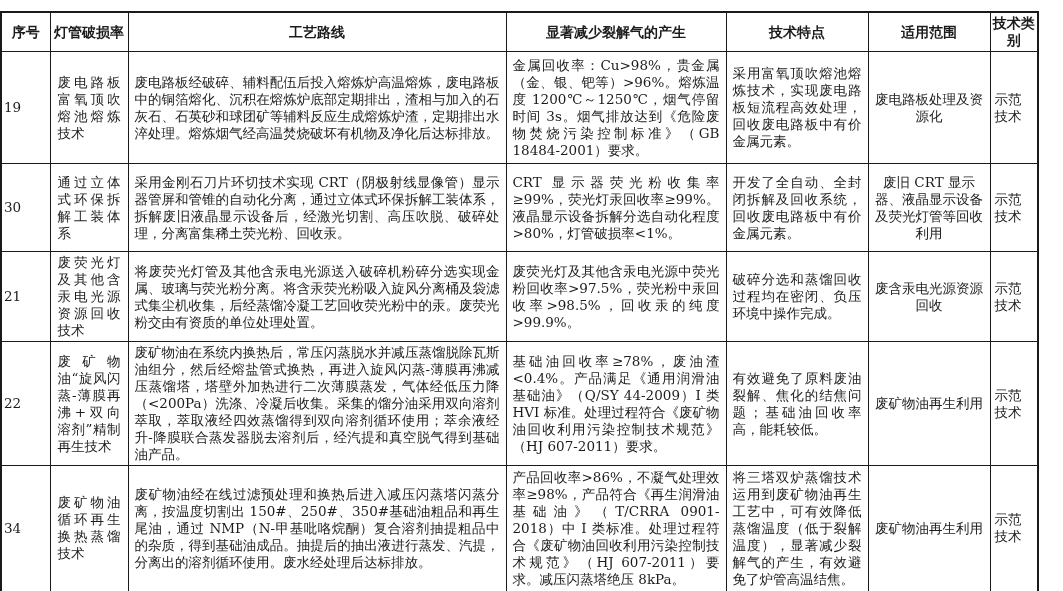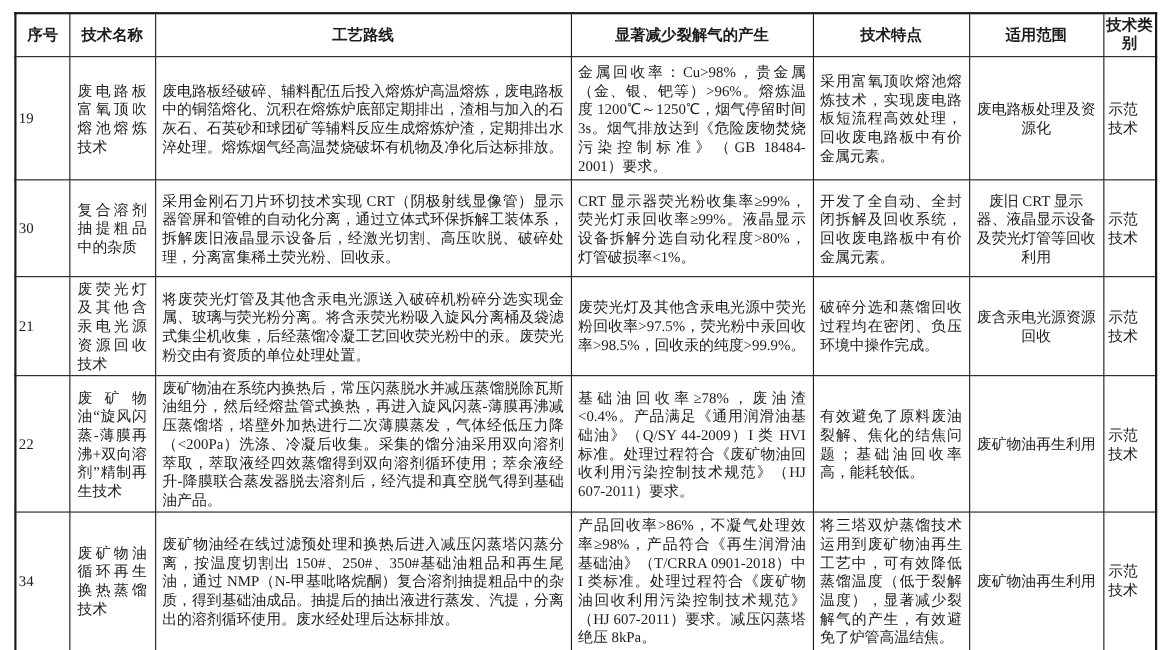--- a/index.html
+++ b/index.html
@@ -10,23 +10,21 @@
     background: #ffffff;
     overflow: hidden;
     font-family: "DejaVu Serif", "Liberation Serif", serif;
     color: #1c1c1c;
   }
   .page {
     position: relative;
     width: 959px;
     height: 591px;
     padding-top: 11px;
-    padding-left: 13px;
     box-sizing: border-box;
-    font-family: Liberation Serif, serif;
   }
   table.tech-table {
     border-collapse: collapse;
     table-layout: fixed;
     width: 1037px;
     border: 2px solid #1a1a1a;
   }
   .tech-table th, .tech-table td {
     border: 1px solid #1a1a1a;
     font-size: 13.5px;
@@ -73,41 +71,41 @@
         <col class="c-name">
         <col class="c-process">
         <col class="c-indicators">
         <col class="c-features">
         <col class="c-scope">
         <col class="c-category">
     </colgroup>
     <thead>
       <tr>
         <th>序号</th>
-        <th>技术名称</th>
+        <th>灯管破损率</th>
         <th>工艺路线</th>
         <th>显著减少裂解气的产生</th>
         <th>技术特点</th>
         <th>适用范围</th>
         <th>技术类别</th>
       </tr>
     </thead>
     <tbody>
       <tr class="r19">
         <td class="no">19</td>
         <td class="name">废电路板富氧顶吹熔池熔炼技术</td>
         <td class="process">废电路板经破碎、辅料配伍后投入熔炼炉高温熔炼，废电路板中的铜箔熔化、沉积在熔炼炉底部定期排出，渣相与加入的石灰石、石英砂和球团矿等辅料反应生成熔炼炉渣，定期排出水淬处理。熔炼烟气经高温焚烧破坏有机物及净化后达标排放。</td>
         <td class="indicators">金属回收率：Cu&gt;98%，贵金属（金、银、钯等）&gt;96%。熔炼温度 1200℃～1250℃，烟气停留时间 3s。烟气排放达到《危险废物焚烧污染控制标准》（GB 18484-2001）要求。</td>
         <td class="features">采用富氧顶吹熔池熔炼技术，实现废电路板短流程高效处理，回收废电路板中有价金属元素。</td>
         <td class="scope">废电路板处理及资源化</td>
         <td class="category">示范技术</td>
       </tr>
       <tr class="r20">
         <td class="no">30</td>
-        <td class="name">复合溶剂抽提粗品中的杂质</td>
+        <td class="name">通过立体式环保拆解工装体系</td>
         <td class="process">采用金刚石刀片环切技术实现 CRT（阴极射线显像管）显示器管屏和管锥的自动化分离，通过立体式环保拆解工装体系，拆解废旧液晶显示设备后，经激光切割、高压吹脱、破碎处理，分离富集稀土荧光粉、回收汞。</td>
         <td class="indicators">CRT 显示器荧光粉收集率≥99%，荧光灯汞回收率≥99%。液晶显示设备拆解分选自动化程度&gt;80%，灯管破损率&lt;1%。</td>
         <td class="features">开发了全自动、全封闭拆解及回收系统，回收废电路板中有价金属元素。</td>
         <td class="scope">废旧 CRT 显示器、液晶显示设备及荧光灯管等回收利用</td>
         <td class="category">示范技术</td>
       </tr>
       <tr class="r21">
         <td class="no">21</td>
         <td class="name">废荧光灯及其他含汞电光源资源回收技术</td>
         <td class="process">将废荧光灯管及其他含汞电光源送入破碎机粉碎分选实现金属、玻璃与荧光粉分离。将含汞荧光粉吸入旋风分离桶及袋滤式集尘机收集，后经蒸馏冷凝工艺回收荧光粉中的汞。废荧光粉交由有资质的单位处理处置。</td>

